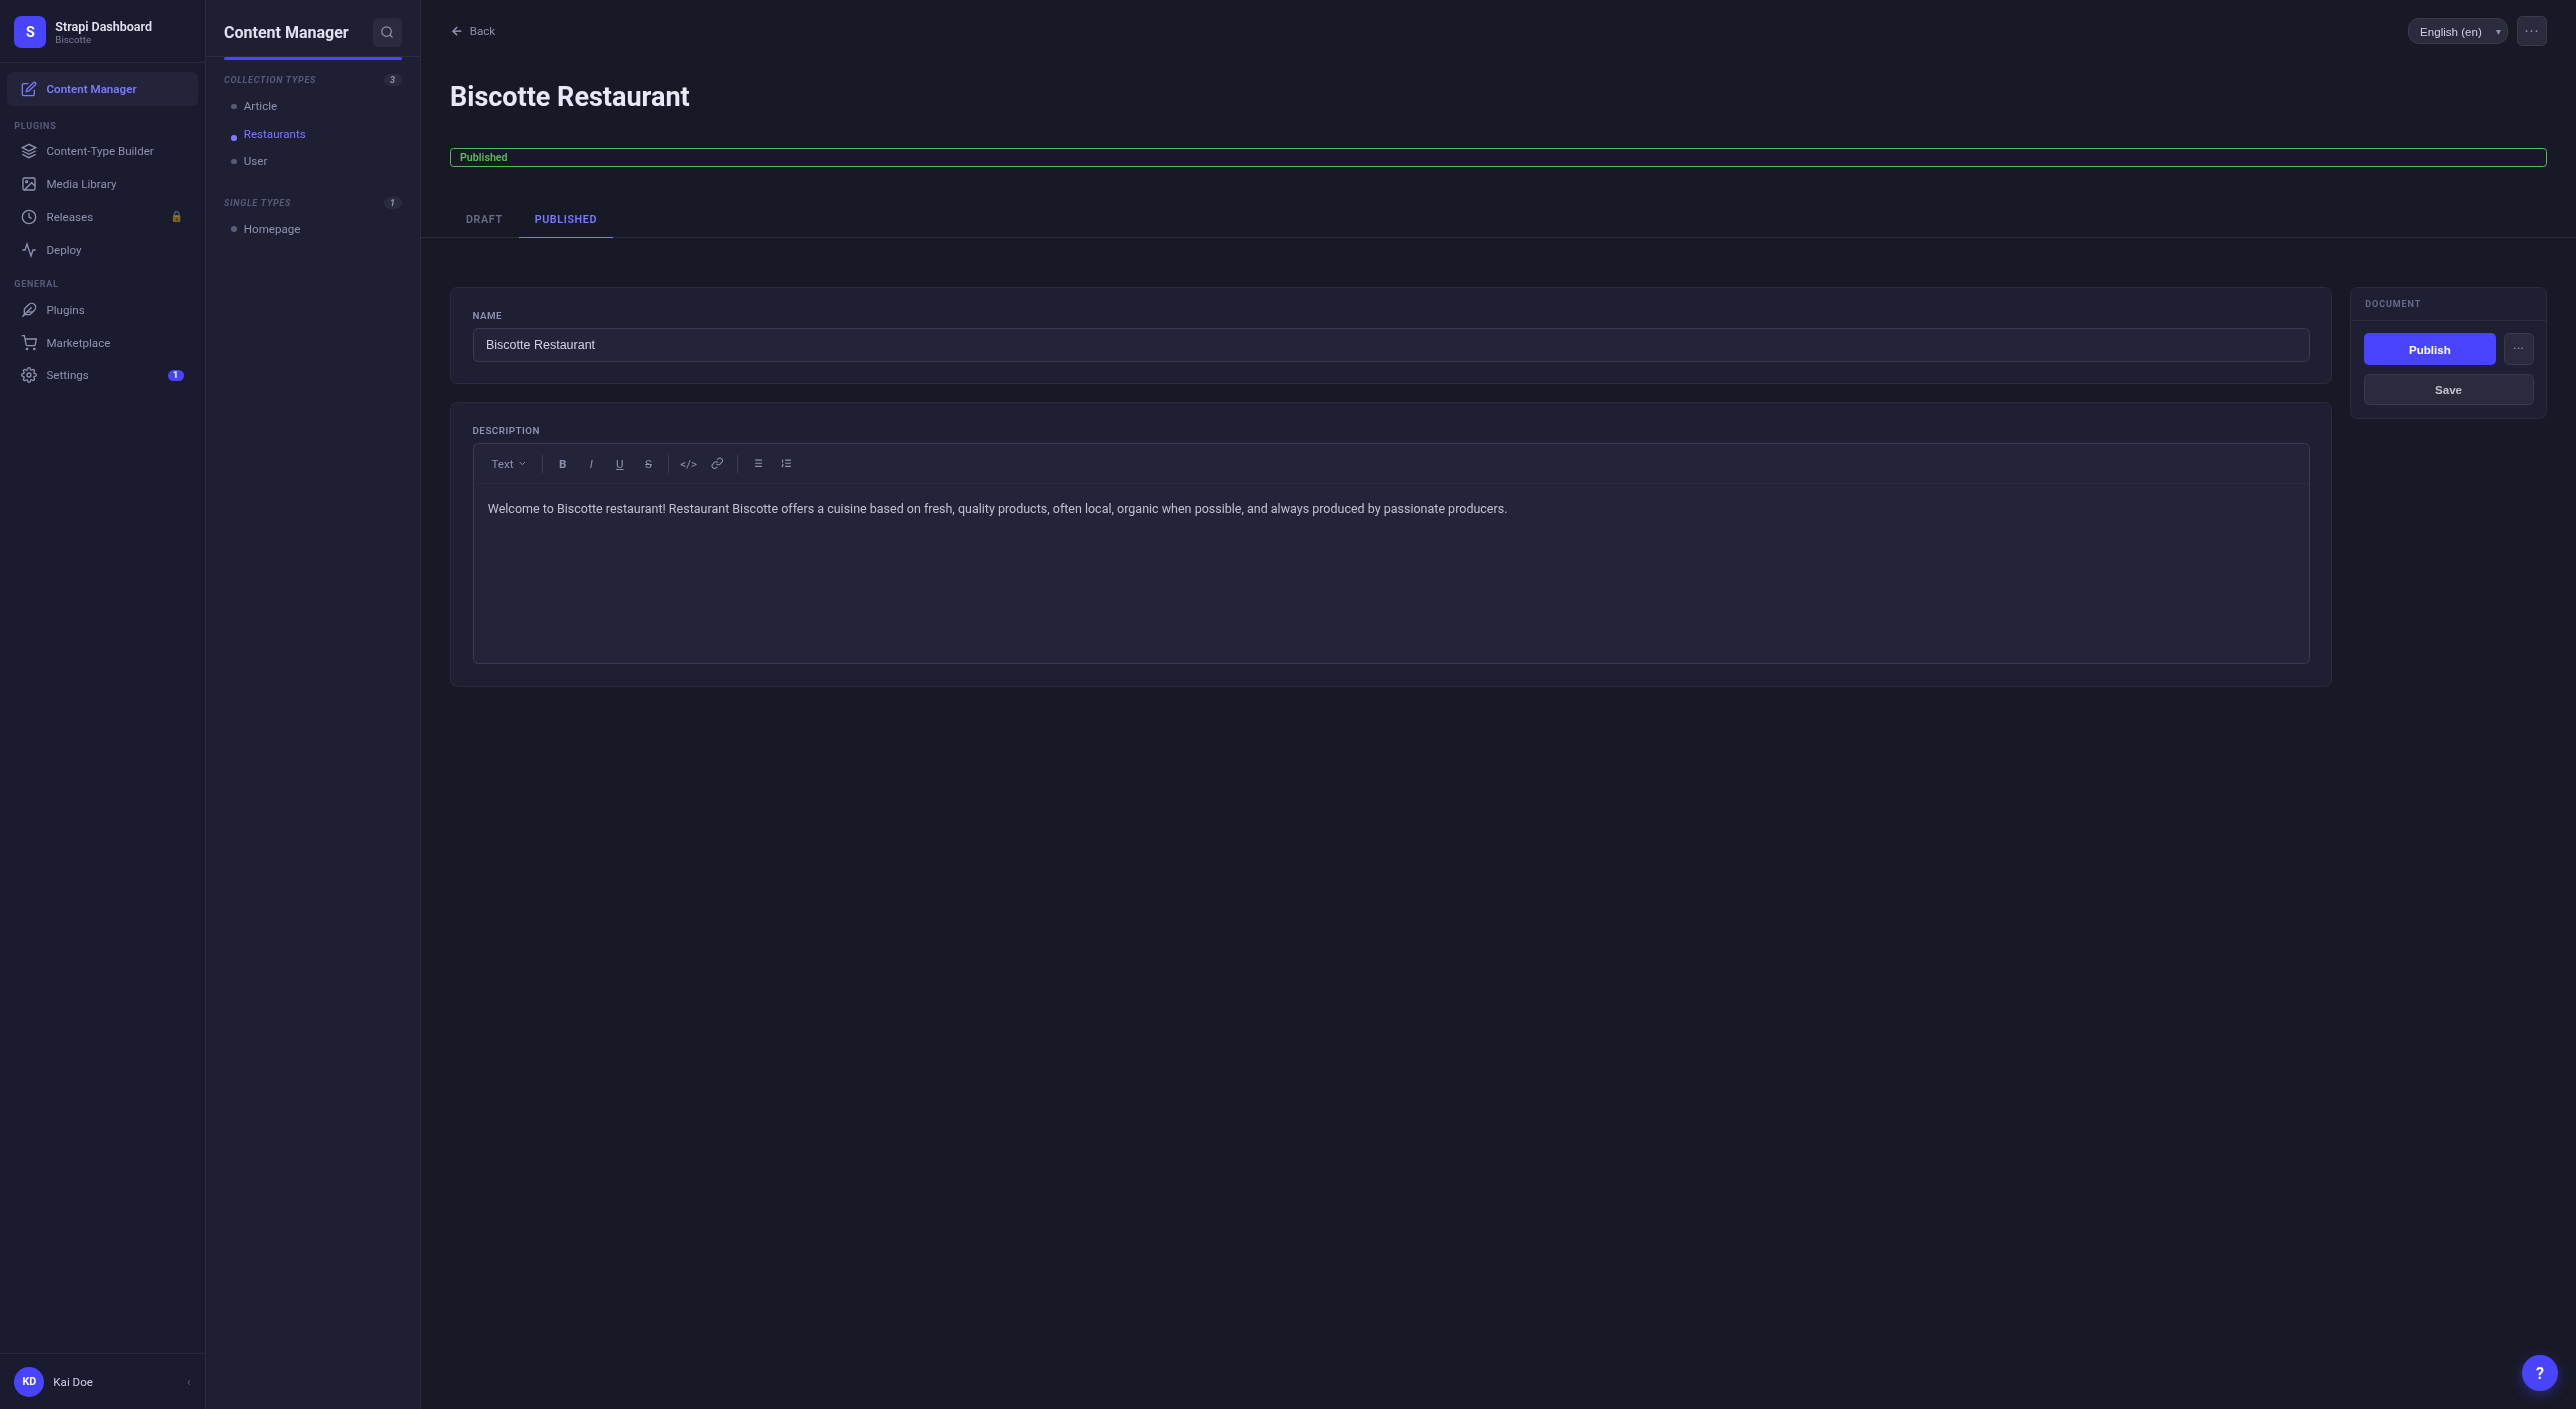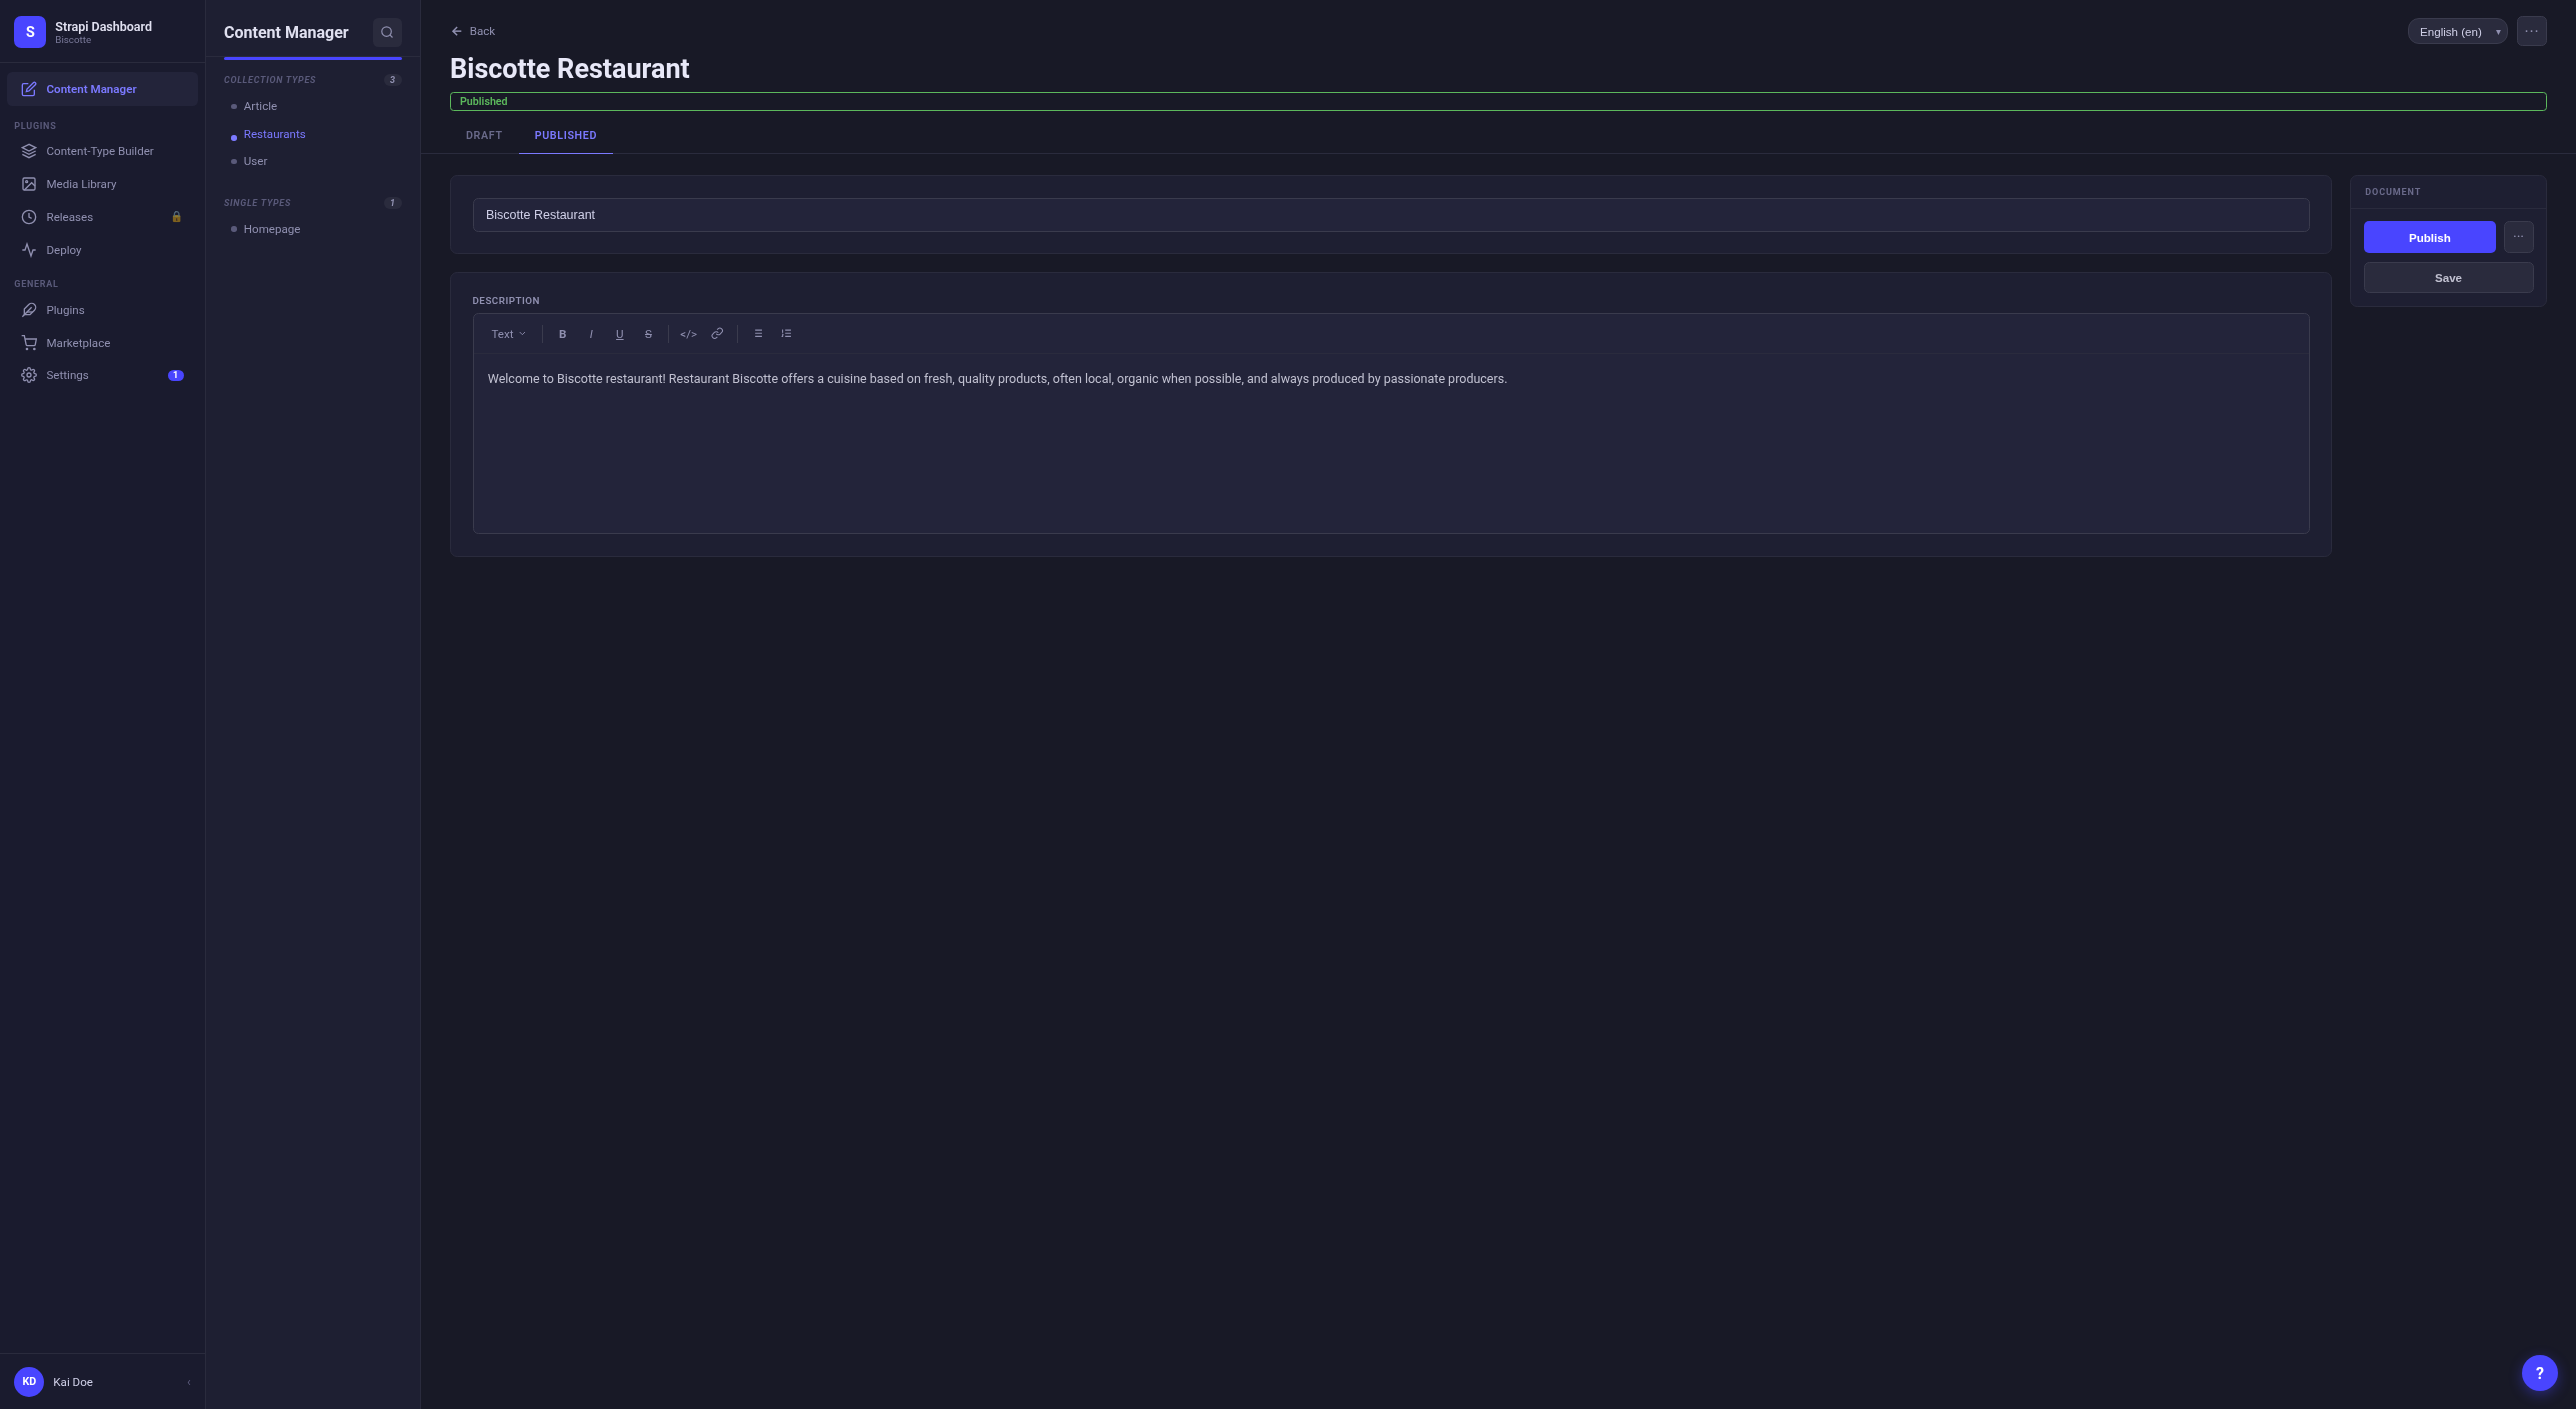--- a/index.html
+++ b/index.html
@@ -141,20 +141,21 @@
     .collection-item.active .collection-dot { background: #7b79ff; }
 
     
     .main {
       flex: 1;
       background: #181926;
       display: flex;
       flex-direction: column;
       overflow: hidden;
       position: relative;
+      gap: 28px;
     }
 
     .main-topbar {
       display: flex; align-items: center; justify-content: space-between;
       padding: 16px 29px 0;
     }
     .back-btn {
       display: flex; align-items: center; gap: 5.4px;
       color: #9090b0; cursor: pointer; font-size: 11.6px;
     }
@@ -489,20 +490,21 @@
   <span class="status-badge">Published</span>
 
   <div class="tabs">
     <div class="tab">DRAFT</div>
     <div class="tab active">PUBLISHED</div>
   </div>
 
   <div class="content-area">
     <div class="main-form">
       <div class="form-card">
+        <div class="form-label">Name</div>
         <input class="form-input" value="Biscotte Restaurant" style="">
       </div>
 
       <div class="form-card">
         <div class="description-label">Description</div>
         <div class="editor-container">
           <div class="editor-toolbar">
             <div class="toolbar-text-format">
               <span>Text</span>
               <svg width="10.7" height="10.7" viewBox="0 0 24 24" fill="none" stroke="currentColor" stroke-width="2">

